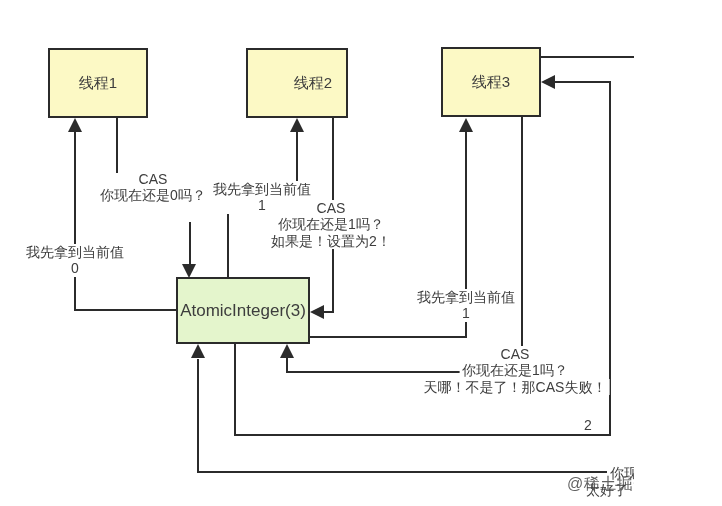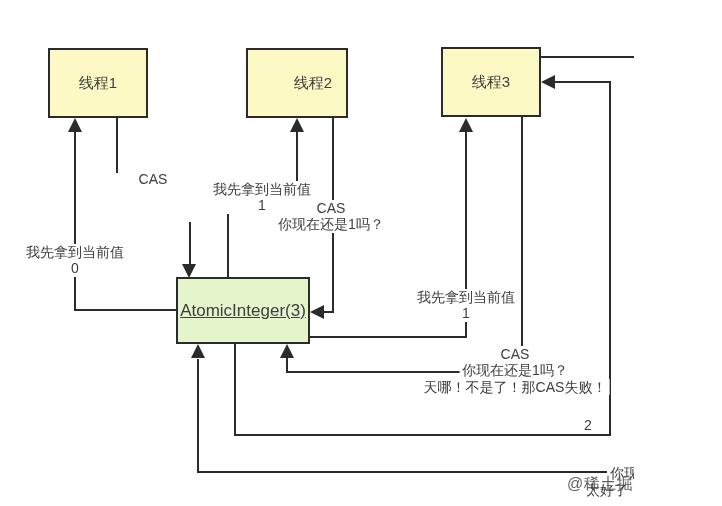--- a/index.html
+++ b/index.html
@@ -4,21 +4,21 @@
 <style>
   html,body{margin:0;padding:0;}
   body{font-family:"Liberation Sans","DejaVu Sans",sans-serif;background:#ffffff;}
   #canvas{position:relative;width:634px;height:506px;background:#ffffff;overflow:hidden;border-radius:6px;}
 
   
   .box{position:absolute;box-sizing:border-box;border:2px solid #2b2b2b;
        display:flex;align-items:center;justify-content:center;
        color:#3d3d3d;z-index:4;}
   .thread{background:#fcf9c5;font-size:15px;}
-  .atomic{background:#e4f5cc;font-size:17px;text-decoration:underline;}
+  .atomic{background:#e4f5cc;font-size:17px;}
 
   
   .hl{position:absolute;height:2px;background:#2b2b2b;z-index:1;}
   .vl{position:absolute;width:2px;background:#2b2b2b;z-index:1;}
 
   
   .arr{position:absolute;width:0;height:0;z-index:2;}
   .arr.up{border-left:7px solid transparent;border-right:7px solid transparent;border-bottom:14px solid #2b2b2b;}
   .arr.down{border-left:7px solid transparent;border-right:7px solid transparent;border-top:14px solid #2b2b2b;}
   .arr.left{border-top:7px solid transparent;border-bottom:7px solid transparent;border-right:14px solid #2b2b2b;}
@@ -87,30 +87,32 @@
     <span>AtomicInteger(3)</span>
   </div>
 
   <div class="lbl" style="left:75px;top:244px;">
     <div><span>我先拿到当前值</span></div>
     <div><span>0</span></div>
   </div>
 
   <div class="lbl" style="left:153px;top:171px;">
     <div><span>CAS</span></div>
+    <div><span>你现在还是0吗？</span></div>
   </div>
 
   <div class="lbl" style="left:262px;top:181px;">
     <div><span>我先拿到当前值</span></div>
     <div><span>1</span></div>
   </div>
 
   <div class="lbl" style="left:331px;top:200px;">
     <div><span>CAS</span></div>
     <div><span>你现在还是1吗？</span></div>
+    <div><span>如果是！设置为2！</span></div>
   </div>
 
   <div class="lbl" style="left:466px;top:289px;">
     <div><span>我先拿到当前值</span></div>
     <div><span>1</span></div>
   </div>
 
   <div class="lbl" style="left:515px;top:346px;">
     <div><span>CAS</span></div>
     <div><span>你现在还是1吗？</span></div>

